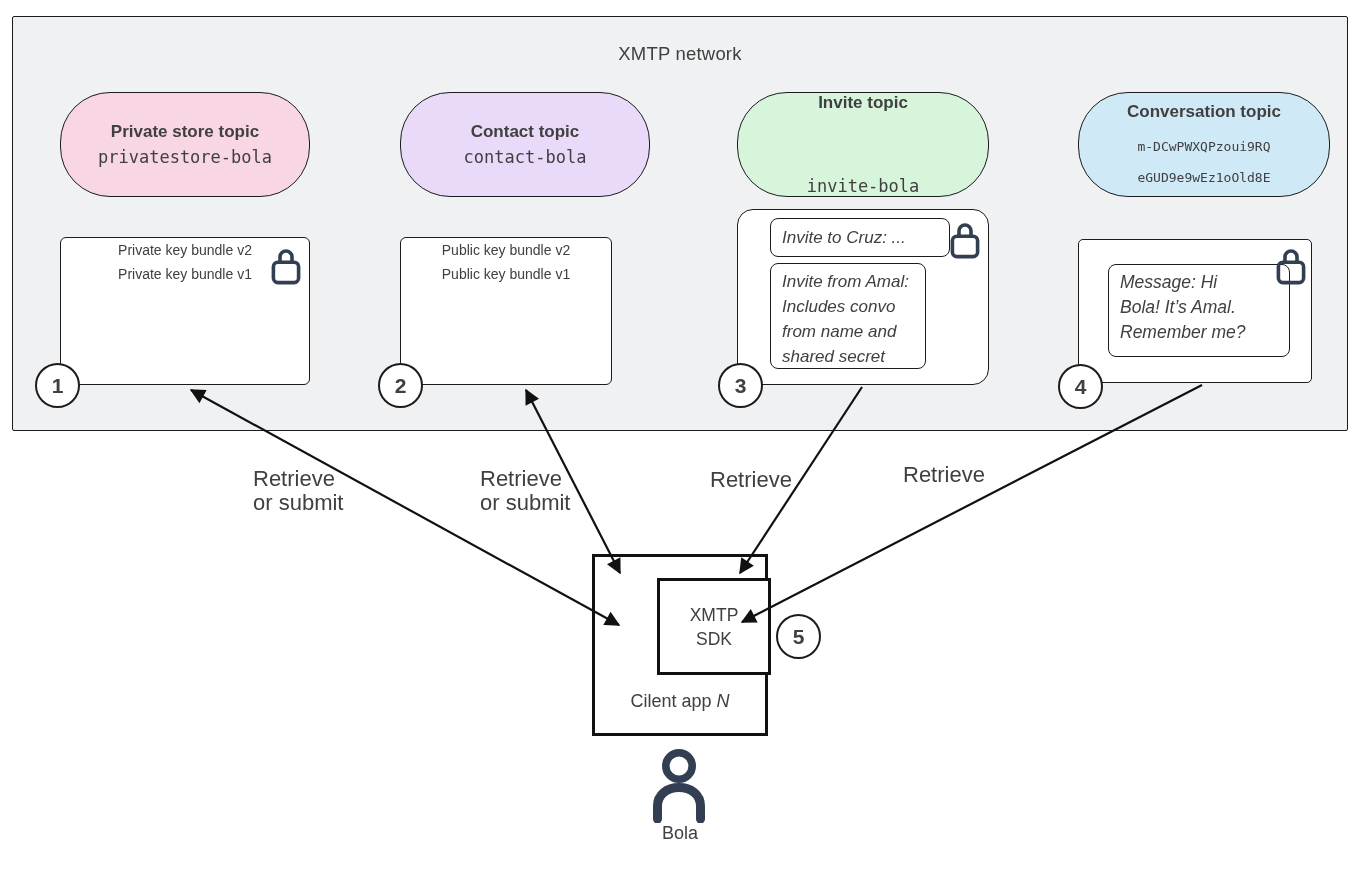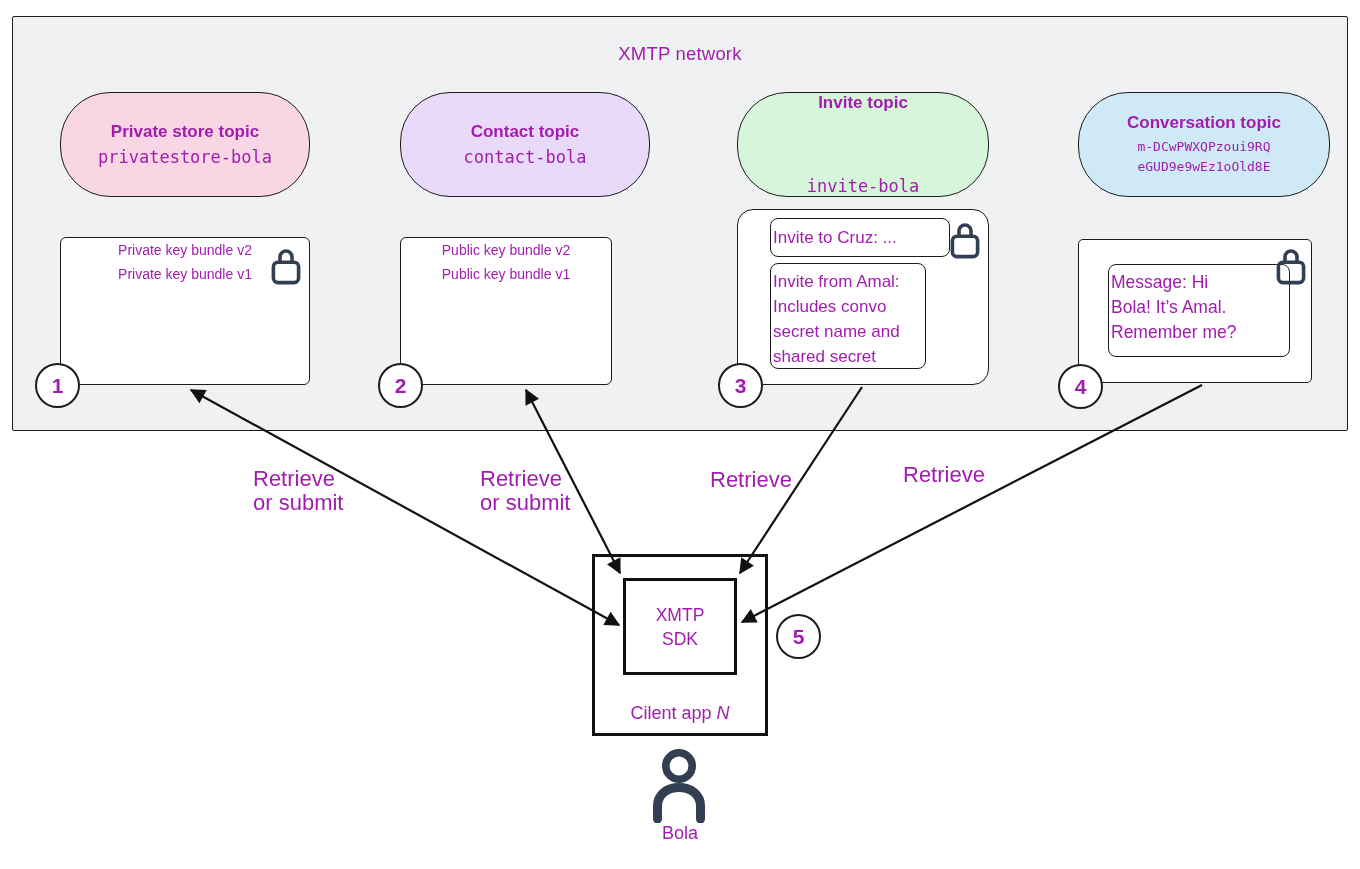--- a/index.html
+++ b/index.html
@@ -1,18 +1,18 @@
 <!DOCTYPE html>
 <html style="--network-bg: #f0f1f3; --outline: #1c1c1c; --icon-dark: #323e52; --pill-private-store: #f8d6e4; --pill-contact: #e9daf9; --pill-invite: #d7f5da; --pill-conversation: #cfeaf6;"><head>
 <meta charset="utf-8">
 <style>
   html,body{margin:0;padding:0;background:#fff;}
   .canvas{
     position:relative;width:1360px;height:869px;overflow:hidden;
-    font-family:"Liberation Sans",sans-serif;color:#a21caf;background:#fff;
+    font-family:"Liberation Sans",sans-serif;color:#404040;background:#fff;
   }
   .abs{position:absolute;}
   
   .network{
     left:12px;top:16px;width:1334px;height:413px;
     background:var(--network-bg,#f0f1f3);
     border:1.6px solid #1c1c1c;border-radius:2px;
   }
   .net-title{left:0;top:43px;width:100%;text-align:center;font-size:18.5px;letter-spacing:.2px;}
   
@@ -28,39 +28,39 @@
   .card{
     background:#fff;border:1.6px solid #1c1c1c;border-radius:6px;box-sizing:border-box;
   }
   .card-text{
     position:absolute;left:0;top:0;width:100%;height:100%;
     display:flex;flex-direction:column;align-items:center;justify-content:flex-start;
     font-size:14px;line-height:24px;text-align:center;
   }
   .msg{
     position:absolute;background:#fff;border:1.6px solid #1c1c1c;border-radius:8px;
-    box-sizing:border-box;font-size:17px;line-height:25px;padding:5px 2px;
+    box-sizing:border-box;font-size:17px;line-height:25px;padding:5px 11px;font-style:italic;
   }
   .lock{position:absolute;}
   
   .badge{
     width:45px;height:45px;border-radius:50%;background:#fff;border:2.4px solid #1c1c1c;
     display:flex;align-items:center;justify-content:center;
     font-weight:bold;font-size:21px;box-sizing:border-box;z-index:5;
   }
   
   .edge-label{font-size:22px;line-height:23.5px;}
   
   .client-box{left:592px;top:554px;width:176px;height:182px;border:3px solid #111;background:#fff;box-sizing:border-box;}
   .sdk-box{
-    left:623px;top:578px;width:114px;height:97px;border:3.4px solid #111;background:#fff;
+    left:657px;top:578px;width:114px;height:97px;border:3.4px solid #111;background:#fff;
     display:flex;flex-direction:column;align-items:center;justify-content:center;
     font-size:17.5px;line-height:24px;box-sizing:border-box;
   }
-  .app-label{left:592px;top:691px;width:176px;text-align:center;font-size:18px;margin-top:12px;}
+  .app-label{left:592px;top:691px;width:176px;text-align:center;font-size:18px;}
   .app-label .n{font-style:italic;margin-left:5px;}
   .user-name{left:610px;top:823px;width:140px;text-align:center;font-size:18px;}
   .edges{left:0;top:0;width:1360px;height:869px;pointer-events:none;z-index:2;}
   svg{display:block;}
 </style>
 </head>
 <body>
 
 <div class="canvas">
 
@@ -86,21 +86,21 @@
     <span class="pill-name">contact-bola</span>
   </div>
   <div class="pill abs" style="left:60px;width:250px;background:var(--pill-private-store,#f8d6e4);">
     <span class="pill-title">Private store topic</span>
     <span class="pill-name">privatestore-bola</span>
   </div>
   <div class="pill abs" style="left:737px;width:252px;background:var(--pill-invite,#d7f5da);justify-content:space-between;">
     <span class="pill-title">Invite topic</span>
     <span class="pill-name">invite-bola</span>
   </div>
-  <div class="pill abs" style="left:1078px;width:252px;background:var(--pill-conversation,#cfeaf6);gap:3px;">
+  <div class="pill abs" style="left:1078px;width:252px;background:var(--pill-conversation,#cfeaf6);gap:14px;">
     <span class="pill-title">Conversation topic</span>
     <span class="pill-name small">m-DCwPWXQPzoui9RQ</span>
     <span class="pill-name small" style="margin-top:-4px;">eGUD9e9wEz1oOld8E</span>
   </div>
 
   <div class="card abs" style="left:60px;top:237px;width:250px;height:148px;">
     <div class="card-text">
       <span>Private key bundle v2</span>
       <span>Private key bundle v1</span>
     </div>
@@ -117,21 +117,21 @@
     </div>
   </div>
 
   <div class="card abs" style="left:737px;top:209px;width:252px;height:176px;border-radius:16px;">
     <div class="msg" style="left:32px;top:8px;width:180px;height:39px;display:flex;align-items:center;">
       <span>Invite to Cruz: ...</span>
     </div>
     <div class="msg" style="left:32px;top:53px;width:156px;height:106px;">
       <div>Invite from Amal:</div>
       <div>Includes convo</div>
-      <div>secret name and</div>
+      <div>from name and</div>
       <div>shared secret</div>
     </div>
     <svg class="lock" style="right:8px;top:10px;" width="30" height="40" viewBox="0 0 30 40">
       <path d="M9 17 v-6 a6 6 0 0 1 12 0 v6" fill="none" stroke="var(--icon-dark,#323e52)" stroke-width="3.6"></path>
       <rect x="2.4" y="16.2" width="25.2" height="20.4" rx="4.5" fill="none" stroke="var(--icon-dark,#323e52)" stroke-width="3.6"></rect>
     </svg>
   </div>
 
   <div class="card abs" style="left:1078px;top:239px;width:234px;height:144px;border-radius:5px;">
     <div class="msg" style="left:29px;top:24px;width:182px;height:93px;font-size:17.5px;">

